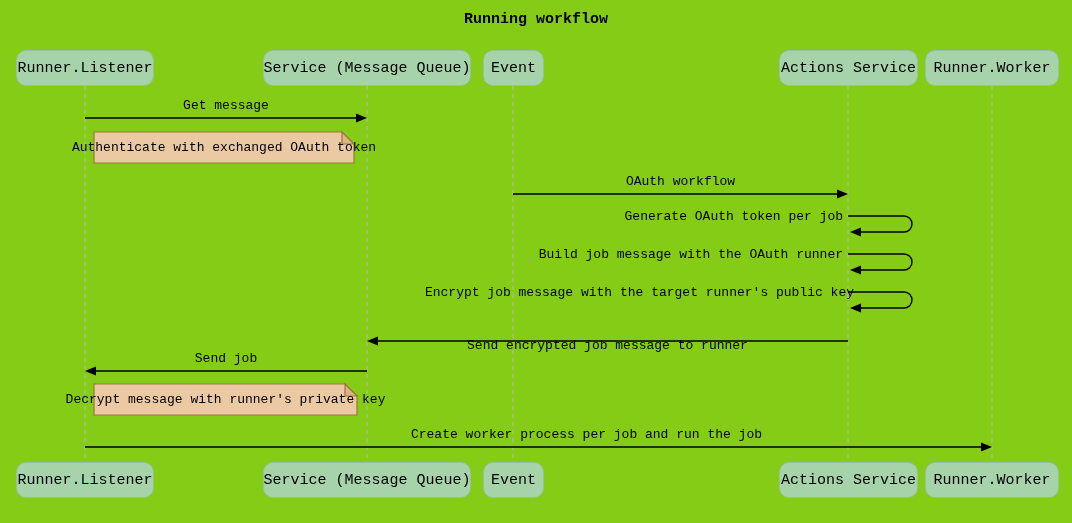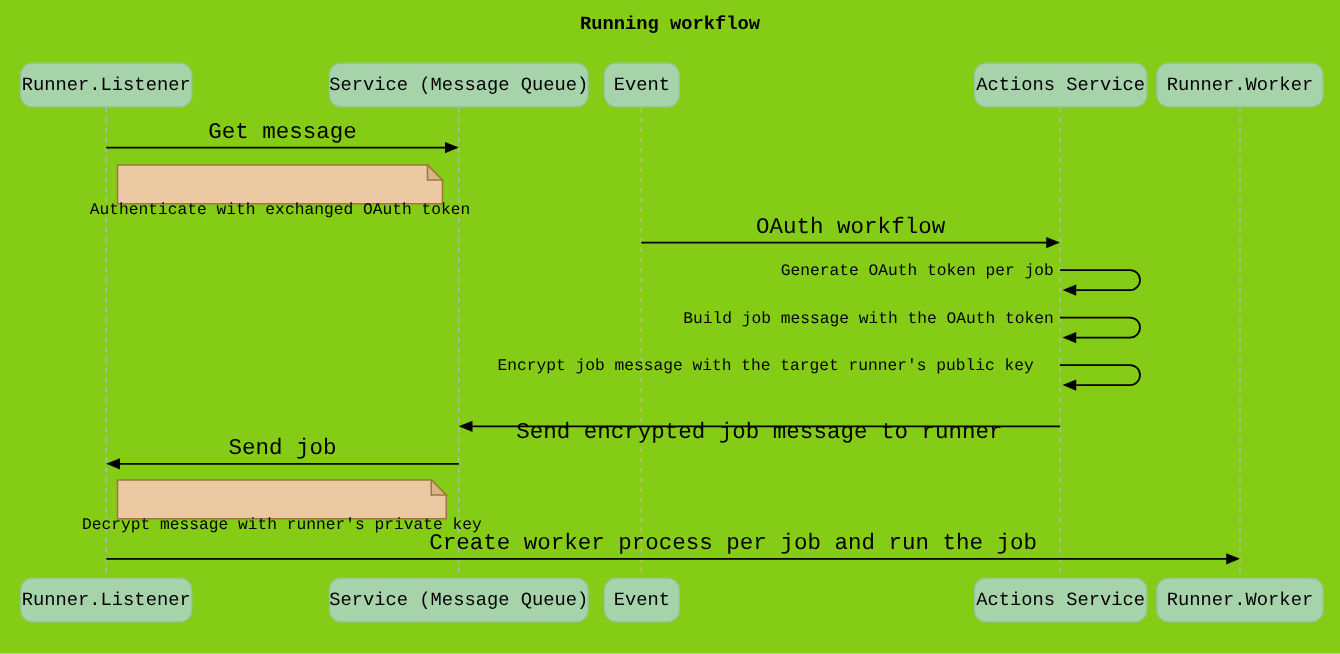--- a/index.html
+++ b/index.html
@@ -11,30 +11,30 @@
     position:absolute;top:11px;left:0;width:100%;text-align:center;
     font-size:15px;font-weight:bold;
   }
   #overlay{position:absolute;top:0;left:0;}
   .actor{
     position:absolute;height:36px;border-radius:10px;
     display:flex;align-items:center;justify-content:center;
     font-size:15px;white-space:nowrap;
   }
   .msg-label{
-    position:absolute;font-size:18px;height:16px;line-height:16px;
+    position:absolute;font-size:13px;height:16px;line-height:16px;
     white-space:nowrap;transform:translateX(-50%);
   }
   .self-label{
     position:absolute;font-size:13px;height:16px;line-height:16px;
     white-space:nowrap;text-align:center;
   }
   .note-label{
     position:absolute;font-size:13px;display:flex;align-items:center;
-    justify-content:center;white-space:nowrap;margin-top:20px;
+    justify-content:center;white-space:nowrap;
   }
 </style>
 </head>
 <body>
 
 <div id="canvas">
   <svg id="overlay" width="1072" height="523">
       <line x1="85" y1="86" x2="85" y2="462" stroke="#b9b9b9" stroke-width="1" stroke-dasharray="4 4"></line>
       <line x1="367" y1="86" x2="367" y2="462" stroke="#b9b9b9" stroke-width="1" stroke-dasharray="4 4"></line>
       <line x1="513" y1="86" x2="513" y2="462" stroke="#b9b9b9" stroke-width="1" stroke-dasharray="4 4"></line>
@@ -69,19 +69,19 @@
     <div class="actor" style="left: 483px; top: 50px; width: 61px; background: rgb(167, 211, 171); border: 1px solid rgb(148, 194, 154); box-sizing: border-box;">Event</div>
     <div class="actor" style="left: 483px; top: 462px; width: 61px; background: rgb(167, 211, 171); border: 1px solid rgb(148, 194, 154); box-sizing: border-box;">Event</div>
     <div class="actor" style="left: 779px; top: 50px; width: 139px; background: rgb(167, 211, 171); border: 1px solid rgb(148, 194, 154); box-sizing: border-box;">Actions Service</div>
     <div class="actor" style="left: 779px; top: 462px; width: 139px; background: rgb(167, 211, 171); border: 1px solid rgb(148, 194, 154); box-sizing: border-box;">Actions Service</div>
     <div class="actor" style="left: 925px; top: 50px; width: 134px; background: rgb(167, 211, 171); border: 1px solid rgb(148, 194, 154); box-sizing: border-box;">Runner.Worker</div>
     <div class="actor" style="left: 925px; top: 462px; width: 134px; background: rgb(167, 211, 171); border: 1px solid rgb(148, 194, 154); box-sizing: border-box;">Runner.Worker</div>
     <div class="msg-label" style="left: 226px; top: 98px;">Get message</div>
     <div class="note-label" style="left: 94px; top: 132px; width: 260px; height: 31px;">Authenticate with exchanged OAuth token</div>
     <div class="msg-label" style="left: 680.5px; top: 174px;">OAuth workflow</div>
     <div class="self-label" style="right: 229px; top: 209px;">Generate OAuth token per job</div>
-    <div class="self-label" style="right: 229px; top: 247px;">Build job message with the OAuth token</div>
-    <div class="self-label" style="right: 245px; top: 285px; margin-left: 12px;">Encrypt job message with the target runner's public key</div>
+    <div class="self-label" style="right: 229px; top: 247px;">Build job message with the OAuth runner</div>
+    <div class="self-label" style="right: 218px; top: 285px; margin-left: 12px;">Encrypt job message with the target runner's public key</div>
     <div class="msg-label" style="left: 607.5px; top: 338px;">Send encrypted job message to runner</div>
     <div class="msg-label" style="left: 226px; top: 351px;">Send job</div>
     <div class="note-label" style="left: 94px; top: 384px; width: 263px; height: 31px;">Decrypt message with runner's private key</div>
     <div class="msg-label" style="left: 538.5px; top: 427px; margin-left: 48px;">Create worker process per job and run the job</div>
   </div>
 
 </body></html>

